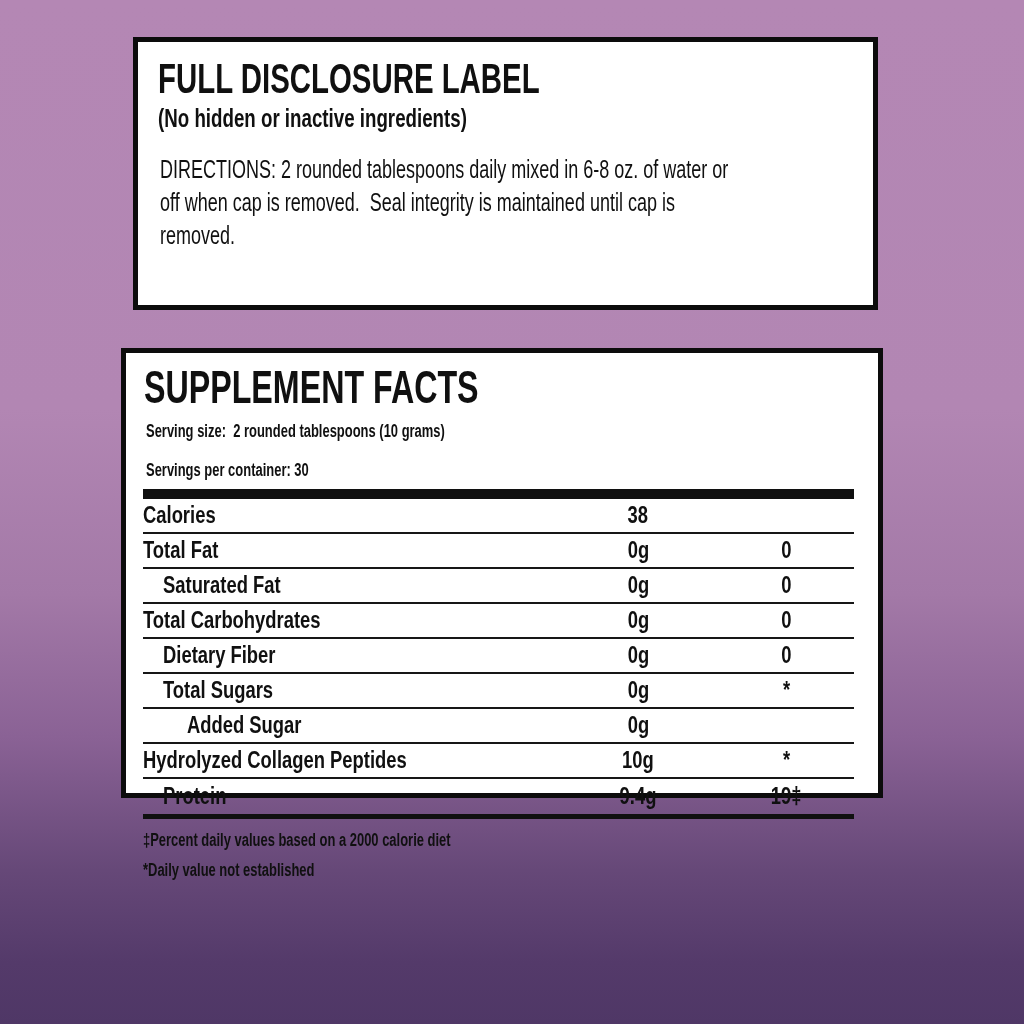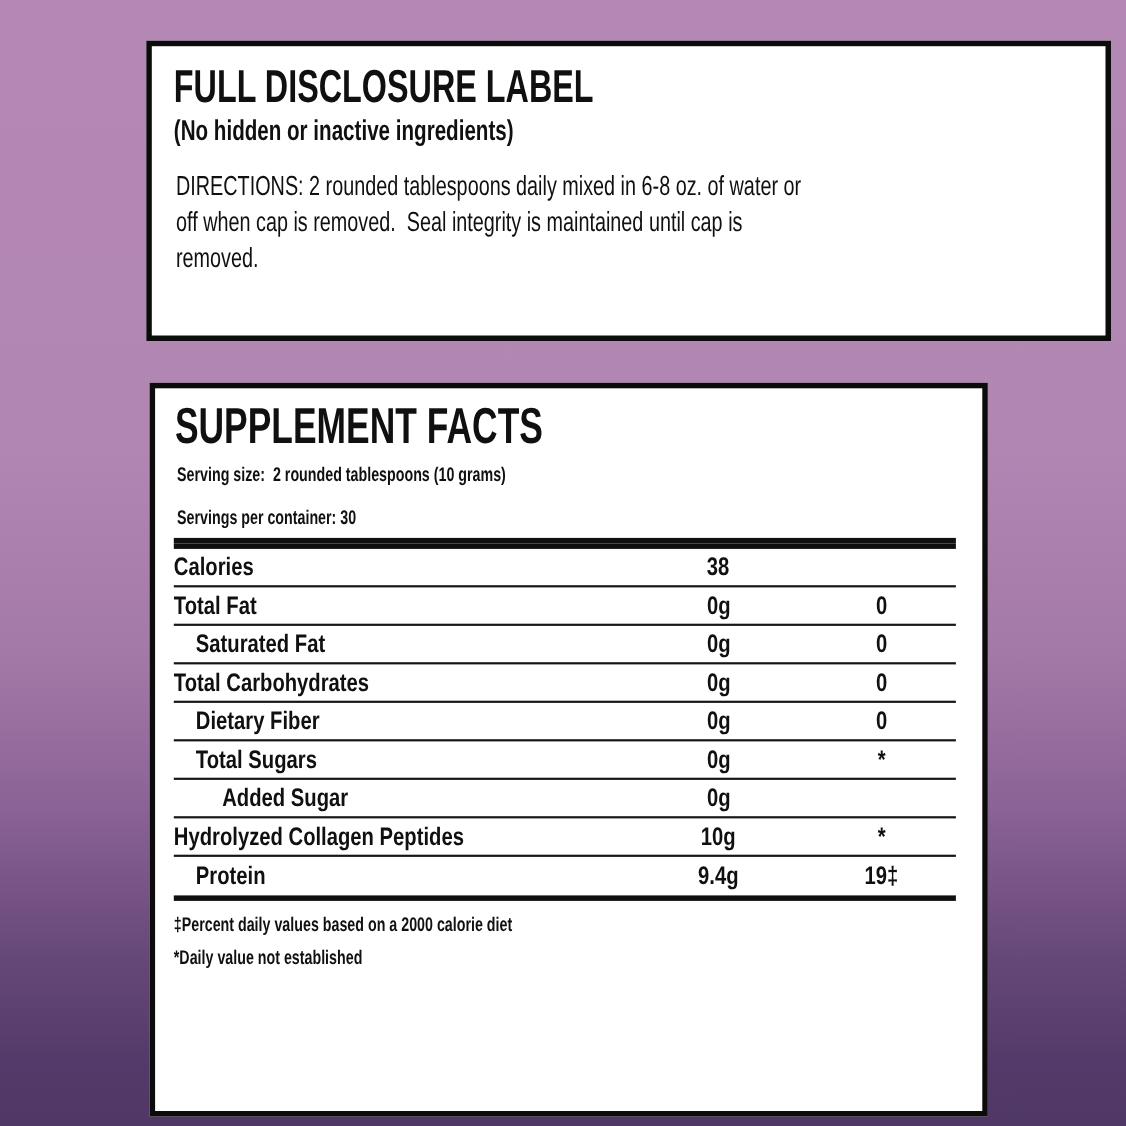--- a/index.html
+++ b/index.html
@@ -9,22 +9,22 @@
     background: linear-gradient(180deg,
       #b487b4 0%, #b286b3 40%, #a379a7 58%,
       #8a6295 72%, #664878 85%, #543a6a 94%, #4f3766 100%);
     color: #101010;
     -webkit-font-smoothing: antialiased;
   }
   .panel {
     position: absolute; background: #ffffff;
     border: 5px solid #0c0c0c; box-sizing: border-box;
   }
-  #disclosure-panel { left: 133px; top: 37px; width: 877px; height: 273px; }
-  #facts-panel      { left: 136px; top: 348px; width: 762px; height: 667px; }
+  #disclosure-panel { left: 133px; top: 37px; width: 745px; height: 273px; }
+  #facts-panel      { left: 121px; top: 348px; width: 762px; height: 450px; }
 
   
   .cx70, .cx72, .cx80 { display: inline-block; white-space: pre; transform-origin: 0 50%; }
   .cx70 { transform: scaleX(0.70); }
   .cx72 { transform: scaleX(0.72); }
   .cx80 { transform: scaleX(0.80); }
   .cxc  { display: inline-block; white-space: pre; transform: scaleX(0.80); transform-origin: 50% 50%; }
 
   .line { white-space: pre; }
 

